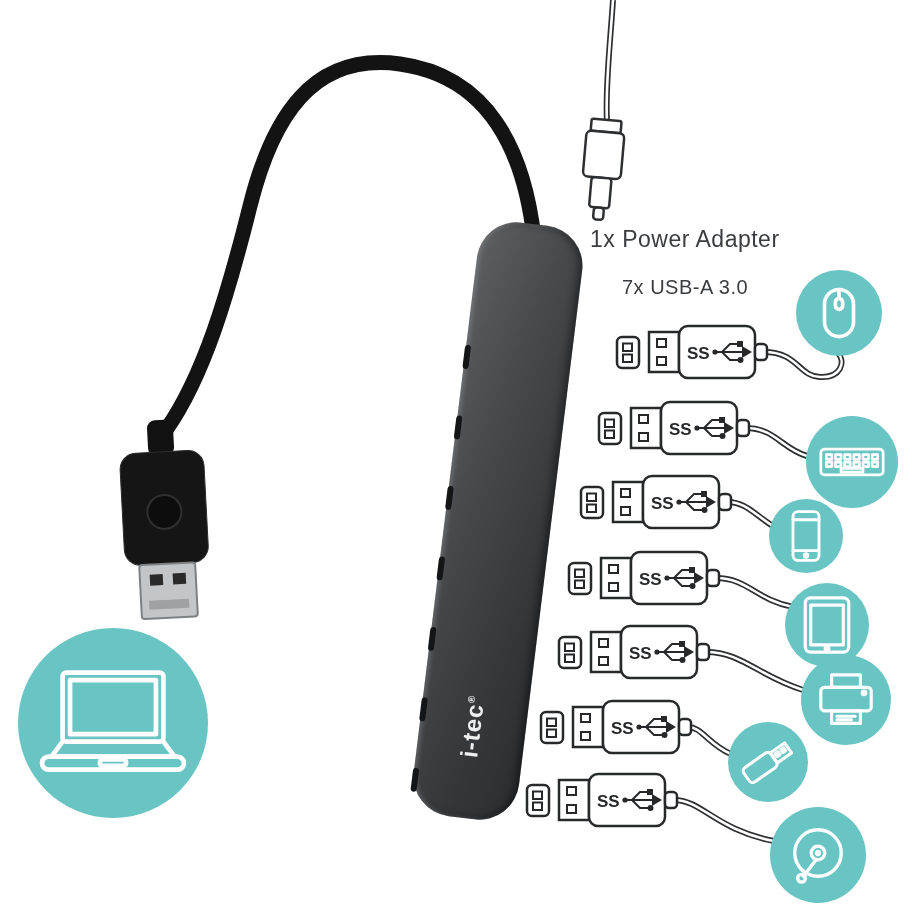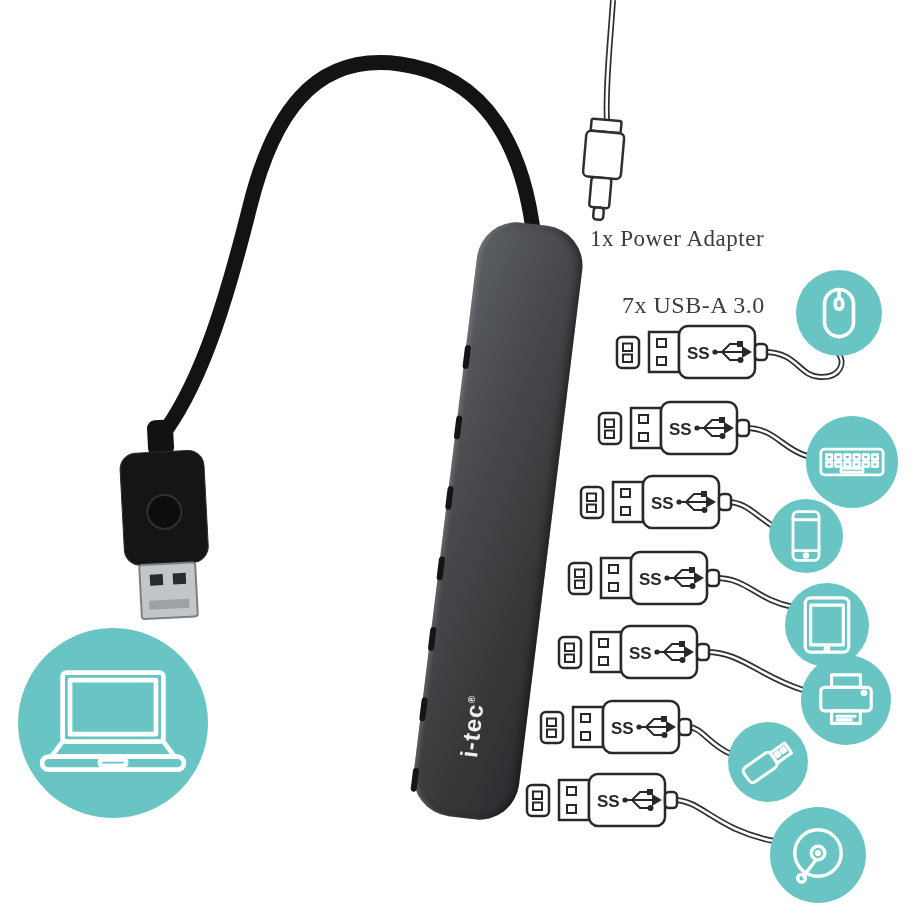--- a/index.html
+++ b/index.html
@@ -1,21 +1,21 @@
 <!DOCTYPE html>
 <html><head>
 <meta charset="utf-8">
 <style>
   html,body{margin:0;padding:0;background:#fff;}
   #stage{position:relative;width:920px;height:920px;background:#fff;overflow:hidden;
          font-family:"Liberation Sans",sans-serif;}
   #bg-svg{position:absolute;left:0;top:0;z-index:1;}
-  .label{position:absolute;color:#3a3c3f;letter-spacing:.5px;z-index:4;white-space:nowrap;font-family:Liberation Serif, serif;}
+  .label{position:absolute;color:#3a3c3f;letter-spacing:.5px;z-index:4;white-space:nowrap;}
   #label-power{left:590px;top:226px;font-size:23px;}
-  #label-usb7{left:622px;top:292px;font-size:24px;}
+  #label-usb7{left:622px;top:276px;font-size:20px;}
   #label-usb1{left:176px;top:586px;font-size:25px;}
   
   #hub{position:absolute;left:445px;top:222px;width:106px;height:598px;border-radius:40px;
        transform:rotate(7deg);z-index:2;
        background:linear-gradient(105deg,#5d6064 0%,#47494c 35%,#353739 72%,#2b2d30 100%);
        box-shadow:inset 3px 0 4px rgba(255,255,255,.18), inset -4px 0 8px rgba(0,0,0,.45);}
   .hub-port{position:absolute;left:-1px;width:6px;height:24px;background:#141517;border-radius:3px;}
   #hub-logo{position:absolute;left:50%;bottom:78px;transform:translateX(-50%) rotate(-90deg);
             color:rgba(255,255,255,.92);font-size:24px;font-weight:bold;letter-spacing:1px;white-space:nowrap;}
   #hub-logo sup{font-size:10px;}

